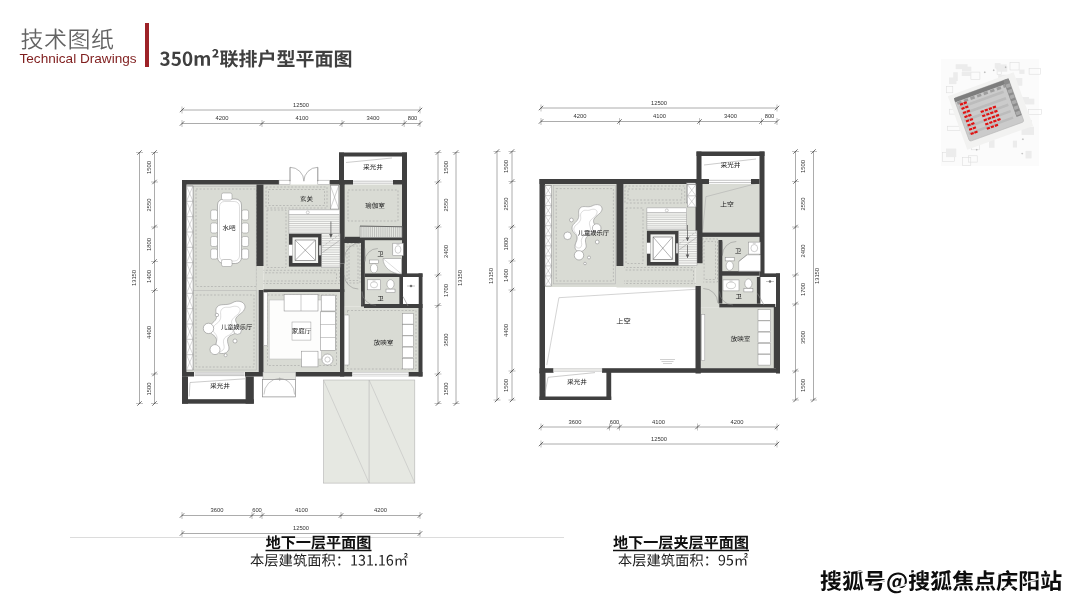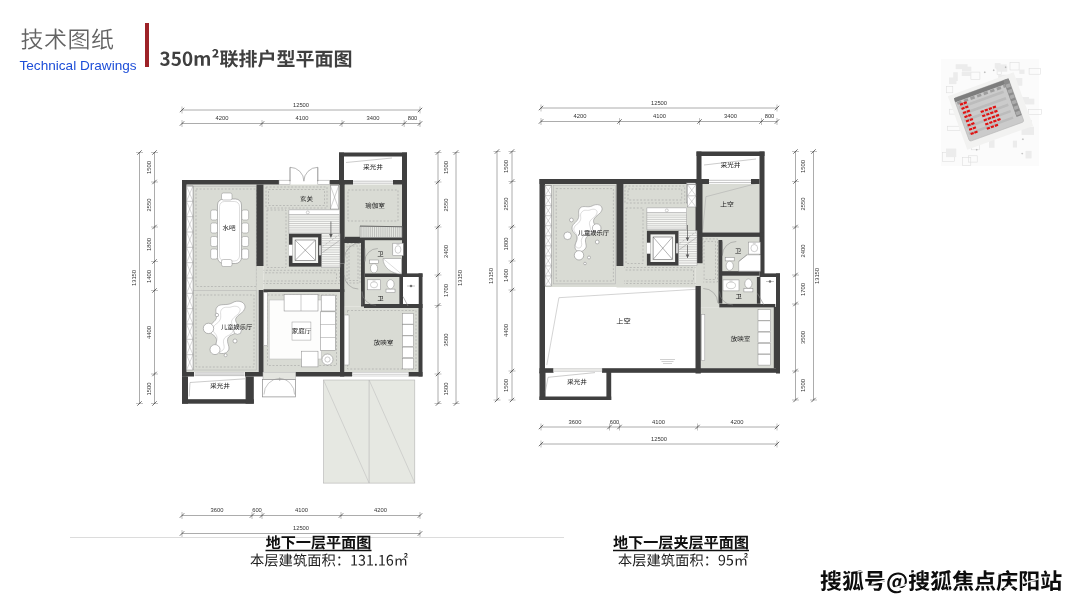--- a/index.html
+++ b/index.html
@@ -1,18 +1,18 @@
 <!DOCTYPE html>
 <html><head><meta charset="utf-8"><style>
 html,body{margin:0;padding:0;background:#fff;}
 body{width:1080px;height:603px;position:relative;overflow:hidden;font-family:"Liberation Sans",sans-serif;}
 .abs{position:absolute;}
 </style></head>
 <body>
-<div class="abs" style="left:19.5px;top:58px;font-size:13.6px;color:#1d4ed8;">Technical Drawings</div>
+<div class="abs" style="left:19.5px;top:51px;font-size:13.6px;color:#7f1d1d;">Technical Drawings</div>
 <div class="abs" style="left:145.3px;top:23px;width:3.8px;height:44px;background:#9d2228;"></div>
 <div class="abs" style="left:70px;top:537px;width:494px;height:1px;background:#dcdcdc;"></div>
 <svg width="1080" height="603" viewBox="0 0 1080 603" style="position:absolute;left:0;top:0">
     <rect x="186.5" y="184.5" width="71.5" height="187.5" fill="#d9dbd4"></rect>
     <rect x="263.5" y="184.5" width="76.5" height="187.5" fill="#d9dbd4"></rect>
     <rect x="344.0" y="184.5" width="63.0" height="122.0" fill="#d9dbd4"></rect>
     <rect x="344.3" y="306.5" width="74.5" height="65.5" fill="#d9dbd4"></rect>
     <rect x="344.0" y="156.5" width="58.0" height="23.5" fill="#fff"></rect>
     <rect x="188.0" y="376.5" width="60.0" height="21.0" fill="#fff"></rect>
     <rect x="193.2" y="186.2" width="63.0" height="183.8" fill="none" stroke="#b0b0b0" stroke-width="0.5"></rect>

